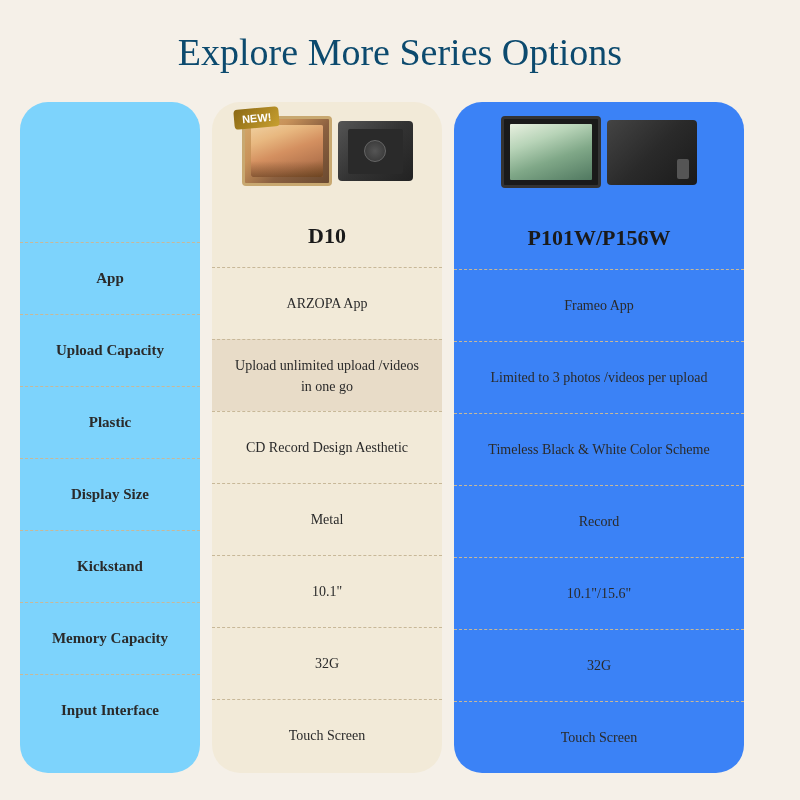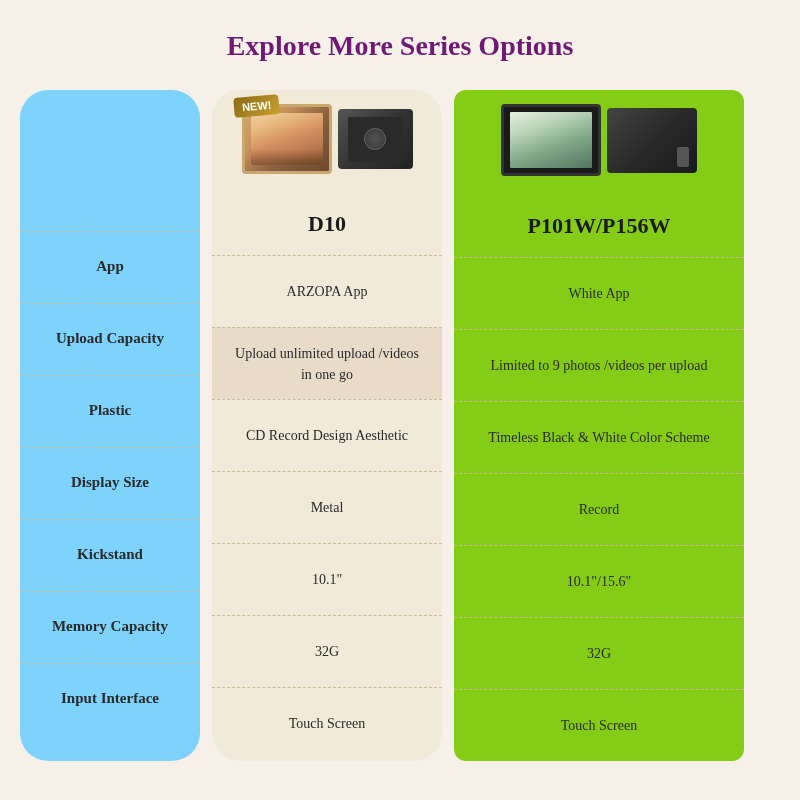--- a/index.html
+++ b/index.html
@@ -9,23 +9,23 @@
       background-color: #f5f0e8;
       font-family: Georgia, 'Times New Roman', serif;
       display: flex;
       flex-direction: column;
       align-items: center;
       padding: 30px 20px 20px;
       overflow: hidden;
     }
 
     .page-title {
-      font-size: 28px;
-      font-weight: 700;
-      color: #701a75;
+      font-size: 38px;
+      font-weight: 400;
+      color: #0c4a6e;
       text-align: center;
       margin-bottom: 28px;
       font-family: Georgia, serif;
     }
 
     .comparison-grid {
       display: grid;
       grid-template-columns: 180px 230px 290px;
       gap: 12px;
       width: 100%;
@@ -43,22 +43,22 @@
       background: #7dd3fc;
       border-radius: 28px;
     }
 
     .card-d10 {
       background: #f2ead8;
       border-radius: 28px;
     }
 
     .card-p101 {
-      background: #84cc16;
-      border-radius: 12px;
+      background: #3b82f6;
+      border-radius: 28px;
     }
 
     
     .product-header {
       padding: 14px 10px 8px;
       display: flex;
       flex-direction: column;
       align-items: center;
       min-height: 140px;
       justify-content: flex-end;
@@ -297,22 +297,22 @@
         <div class="img-p101-main">
           <div class="img-p101-inner">
             <div class="photo-family-p101"></div>
           </div>
         </div>
         <div class="img-p101-back"></div>
       </div>
       <div class="product-name">P101W/P156W</div>
     </div>
 
-    <div class="row-cell">White App</div>
-    <div class="row-cell">Limited to 9 photos /videos per upload</div>
+    <div class="row-cell">Frameo App</div>
+    <div class="row-cell">Limited to 3 photos /videos per upload</div>
     <div class="row-cell">Timeless Black &amp; White Color Scheme</div>
     <div class="row-cell">Record</div>
     <div class="row-cell">10.1"/15.6"</div>
     <div class="row-cell">32G</div>
     <div class="row-cell">Touch Screen</div>
   </div>
 
 </div>
 
 </body></html>

